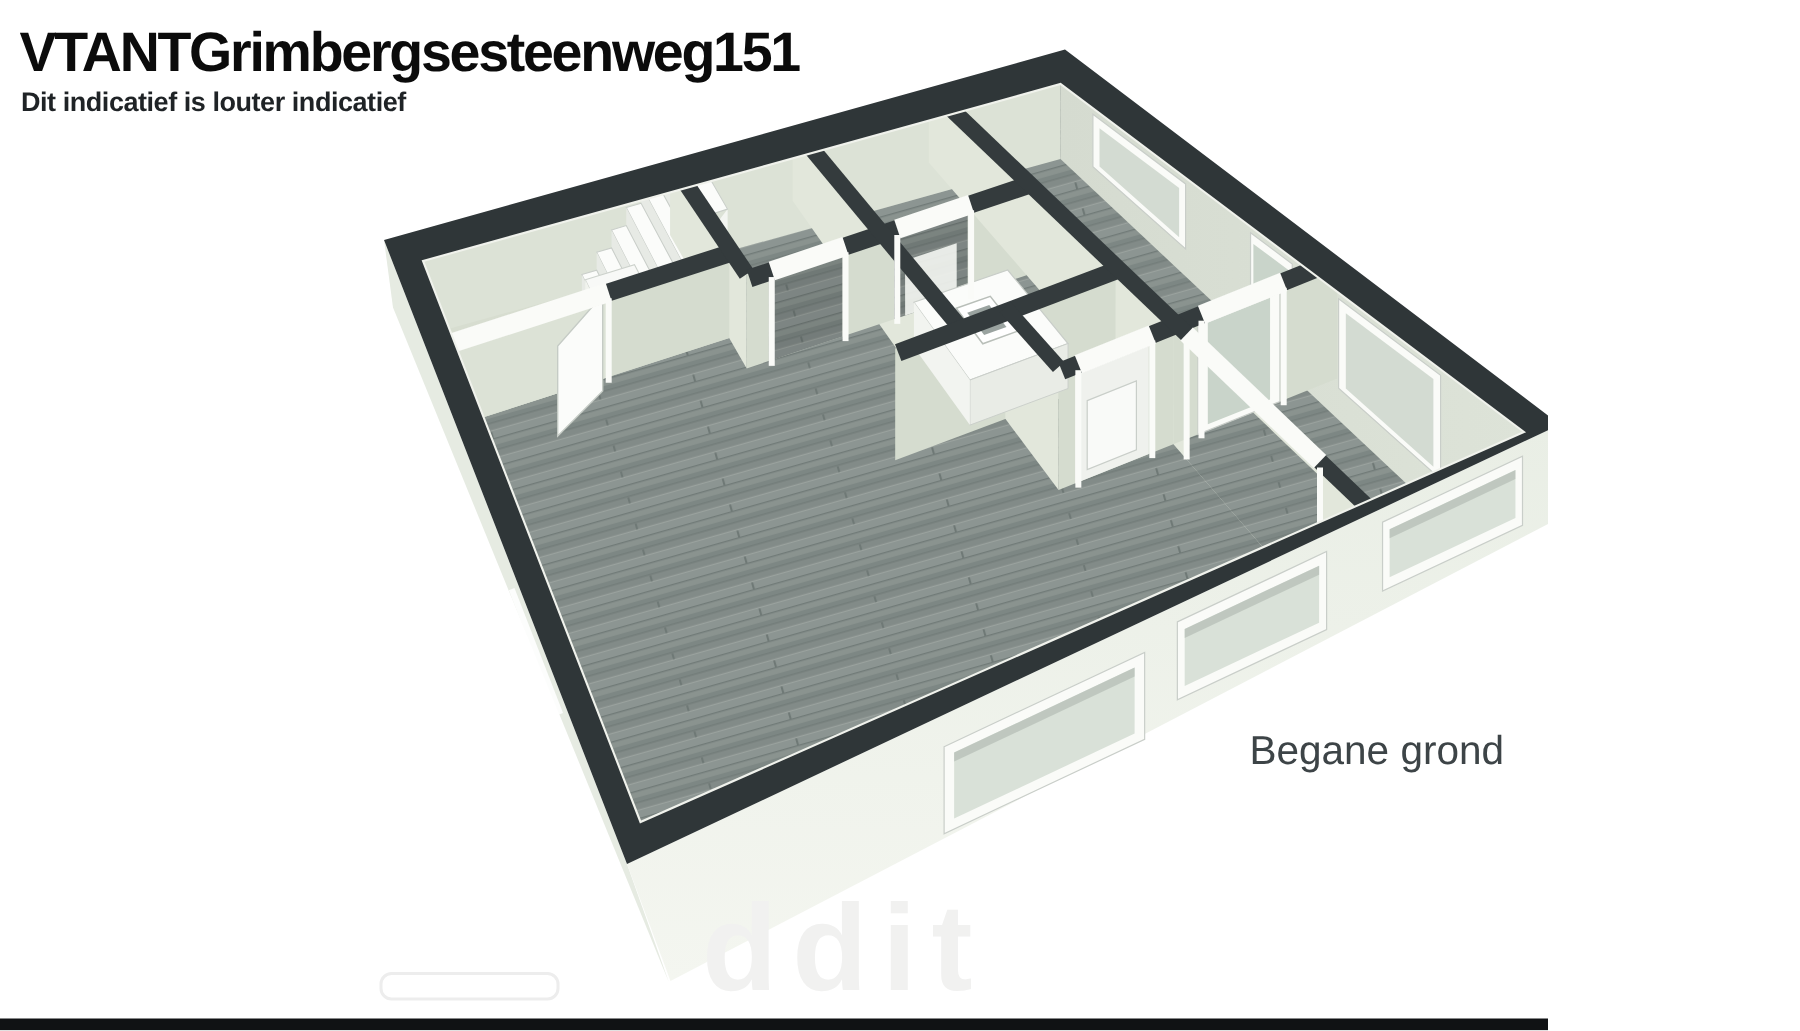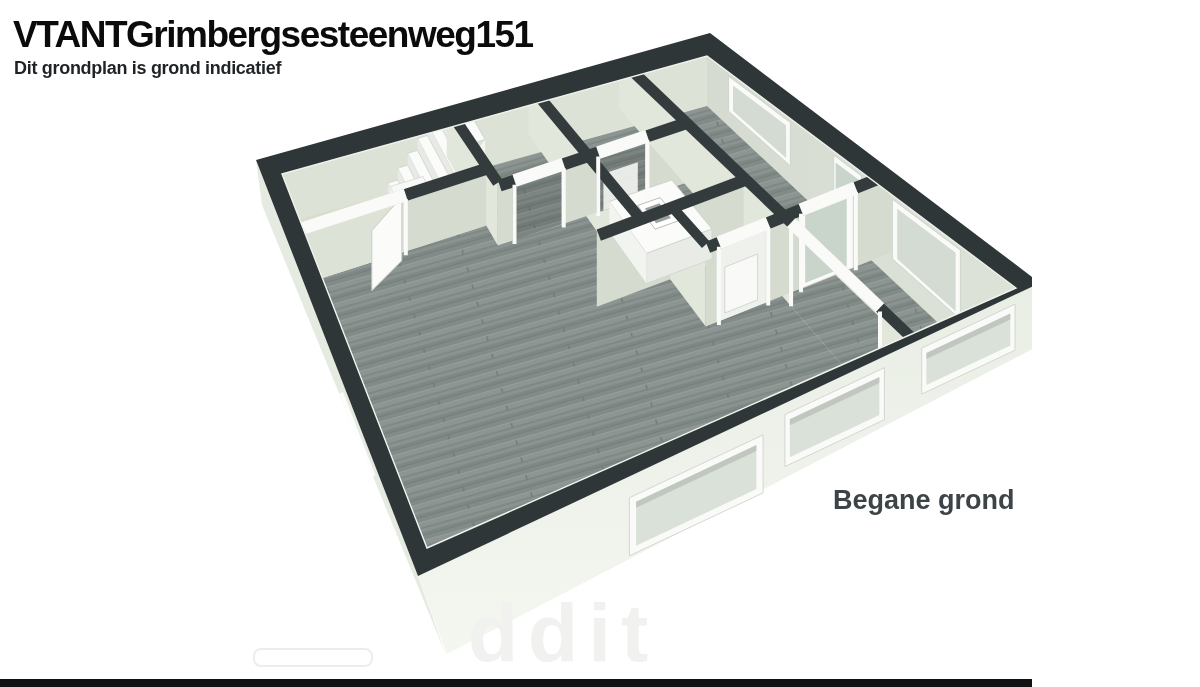--- a/index.html
+++ b/index.html
@@ -2,21 +2,21 @@
 <html><head>
 <meta charset="utf-8">
 <style>
   html,body{margin:0;padding:0;background:#ffffff;}
   #stage{position:relative;width:1032px;height:687px;background:#ffffff;overflow:hidden;
          font-family:"Liberation Sans", sans-serif;}
   #plan-title{position:absolute;left:13px;top:14px;font-size:37px;font-weight:bold;
               letter-spacing:-1.5px;color:#0b0b0b;white-space:nowrap;}
   #plan-subtitle{position:absolute;left:14px;top:58px;font-size:18px;font-weight:bold;
                  letter-spacing:-0.3px;color:#1f2326;white-space:nowrap;}
-  #floor-label{position:absolute;left:833px;top:485px;font-size:27px;font-weight:bold;
+  #floor-label{position:absolute;left:833px;top:485px;font-size:27px;font-weight:normal;
                color:#3d4447;white-space:nowrap;}
   #watermark{position:absolute;left:468px;top:586px;font-size:82px;font-weight:bold;
              color:#f1f1f0;letter-spacing:10px;white-space:nowrap;}
   #ghost-chip{position:absolute;left:253px;top:648px;width:116px;height:15px;
               border:2px solid #ededed;border-radius:8px;}
   #bottom-bar{position:absolute;left:0;bottom:0;width:1200px;height:8px;background:#101214;}
   svg{position:absolute;left:0;top:0;}
 </style>
 </head>
 <body>
@@ -143,18 +143,18 @@
         <line x1="791.1" y1="222.7" x2="880.0" y2="307.6" stroke="#fafbf8" stroke-width="12"></line>
         <line x1="791.1" y1="226.7" x2="791.1" y2="306.3" stroke="#fafbf8" stroke-width="4"></line>
         <line x1="880.0" y1="311.6" x2="880.0" y2="408.7" stroke="#fafbf8" stroke-width="4"></line>
       </g>
       <path d="M 256.0,160.0 L 710.0,33.0 L 1040.0,283.0 L 418.0,576.0 Z M 282.0,174.0 L 707.0,56.0 L 1016.0,288.0 L 427.0,548.0 Z" fill="#2f3638" fill-rule="evenodd"></path>
       <polygon points="282.0,174.0 707.0,56.0 1016.0,288.0 427.0,548.0" fill="none" stroke="#f0f2ec" stroke-width="1.4"></polygon>
       <line x1="341.1" y1="392.8" x2="373.5" y2="476.0" stroke="#ffffff" stroke-width="4" opacity="0.9"></line>
     </svg>
 
   <div id="plan-title">VTANTGrimbergsesteenweg151</div>
-  <div id="plan-subtitle">Dit grondplan is grond indicatief</div>
+  <div id="plan-subtitle">Dit indicatief is louter indicatief</div>
   <div id="floor-label">Begane grond</div>
   <div id="watermark">ddit</div>
   <div id="ghost-chip"></div>
   <div id="bottom-bar"></div>
 </div>
 
 </body></html>

